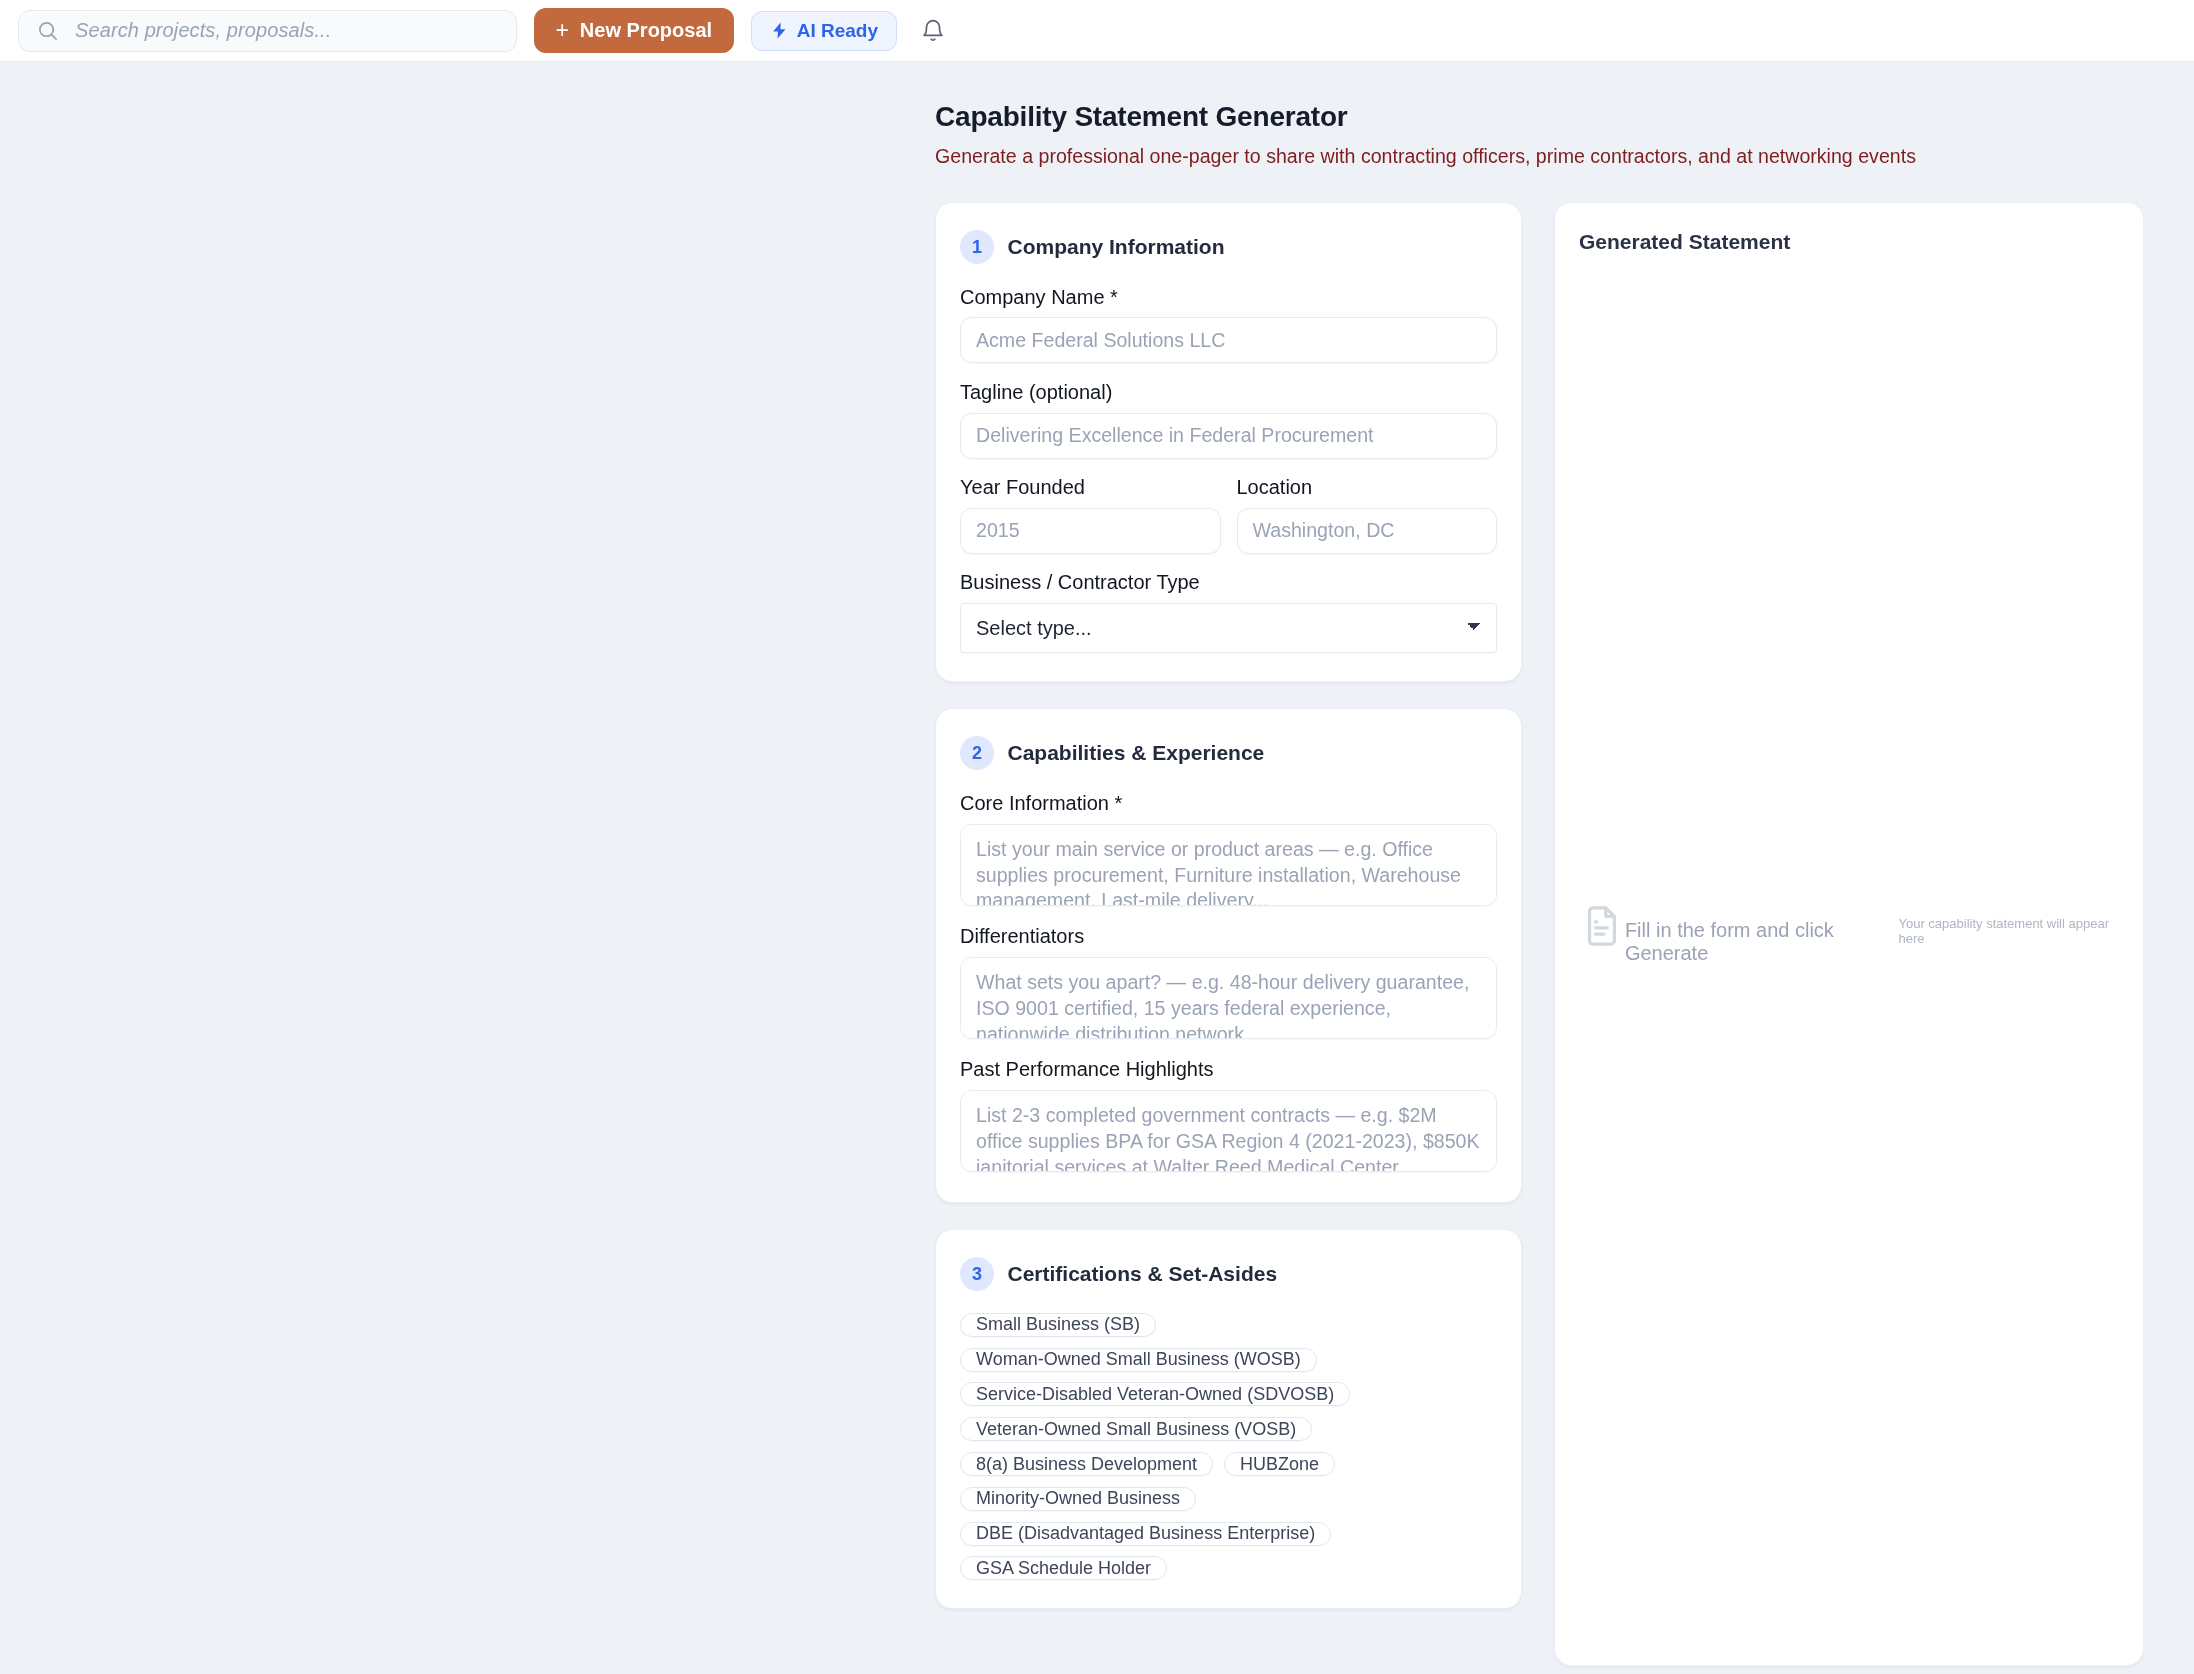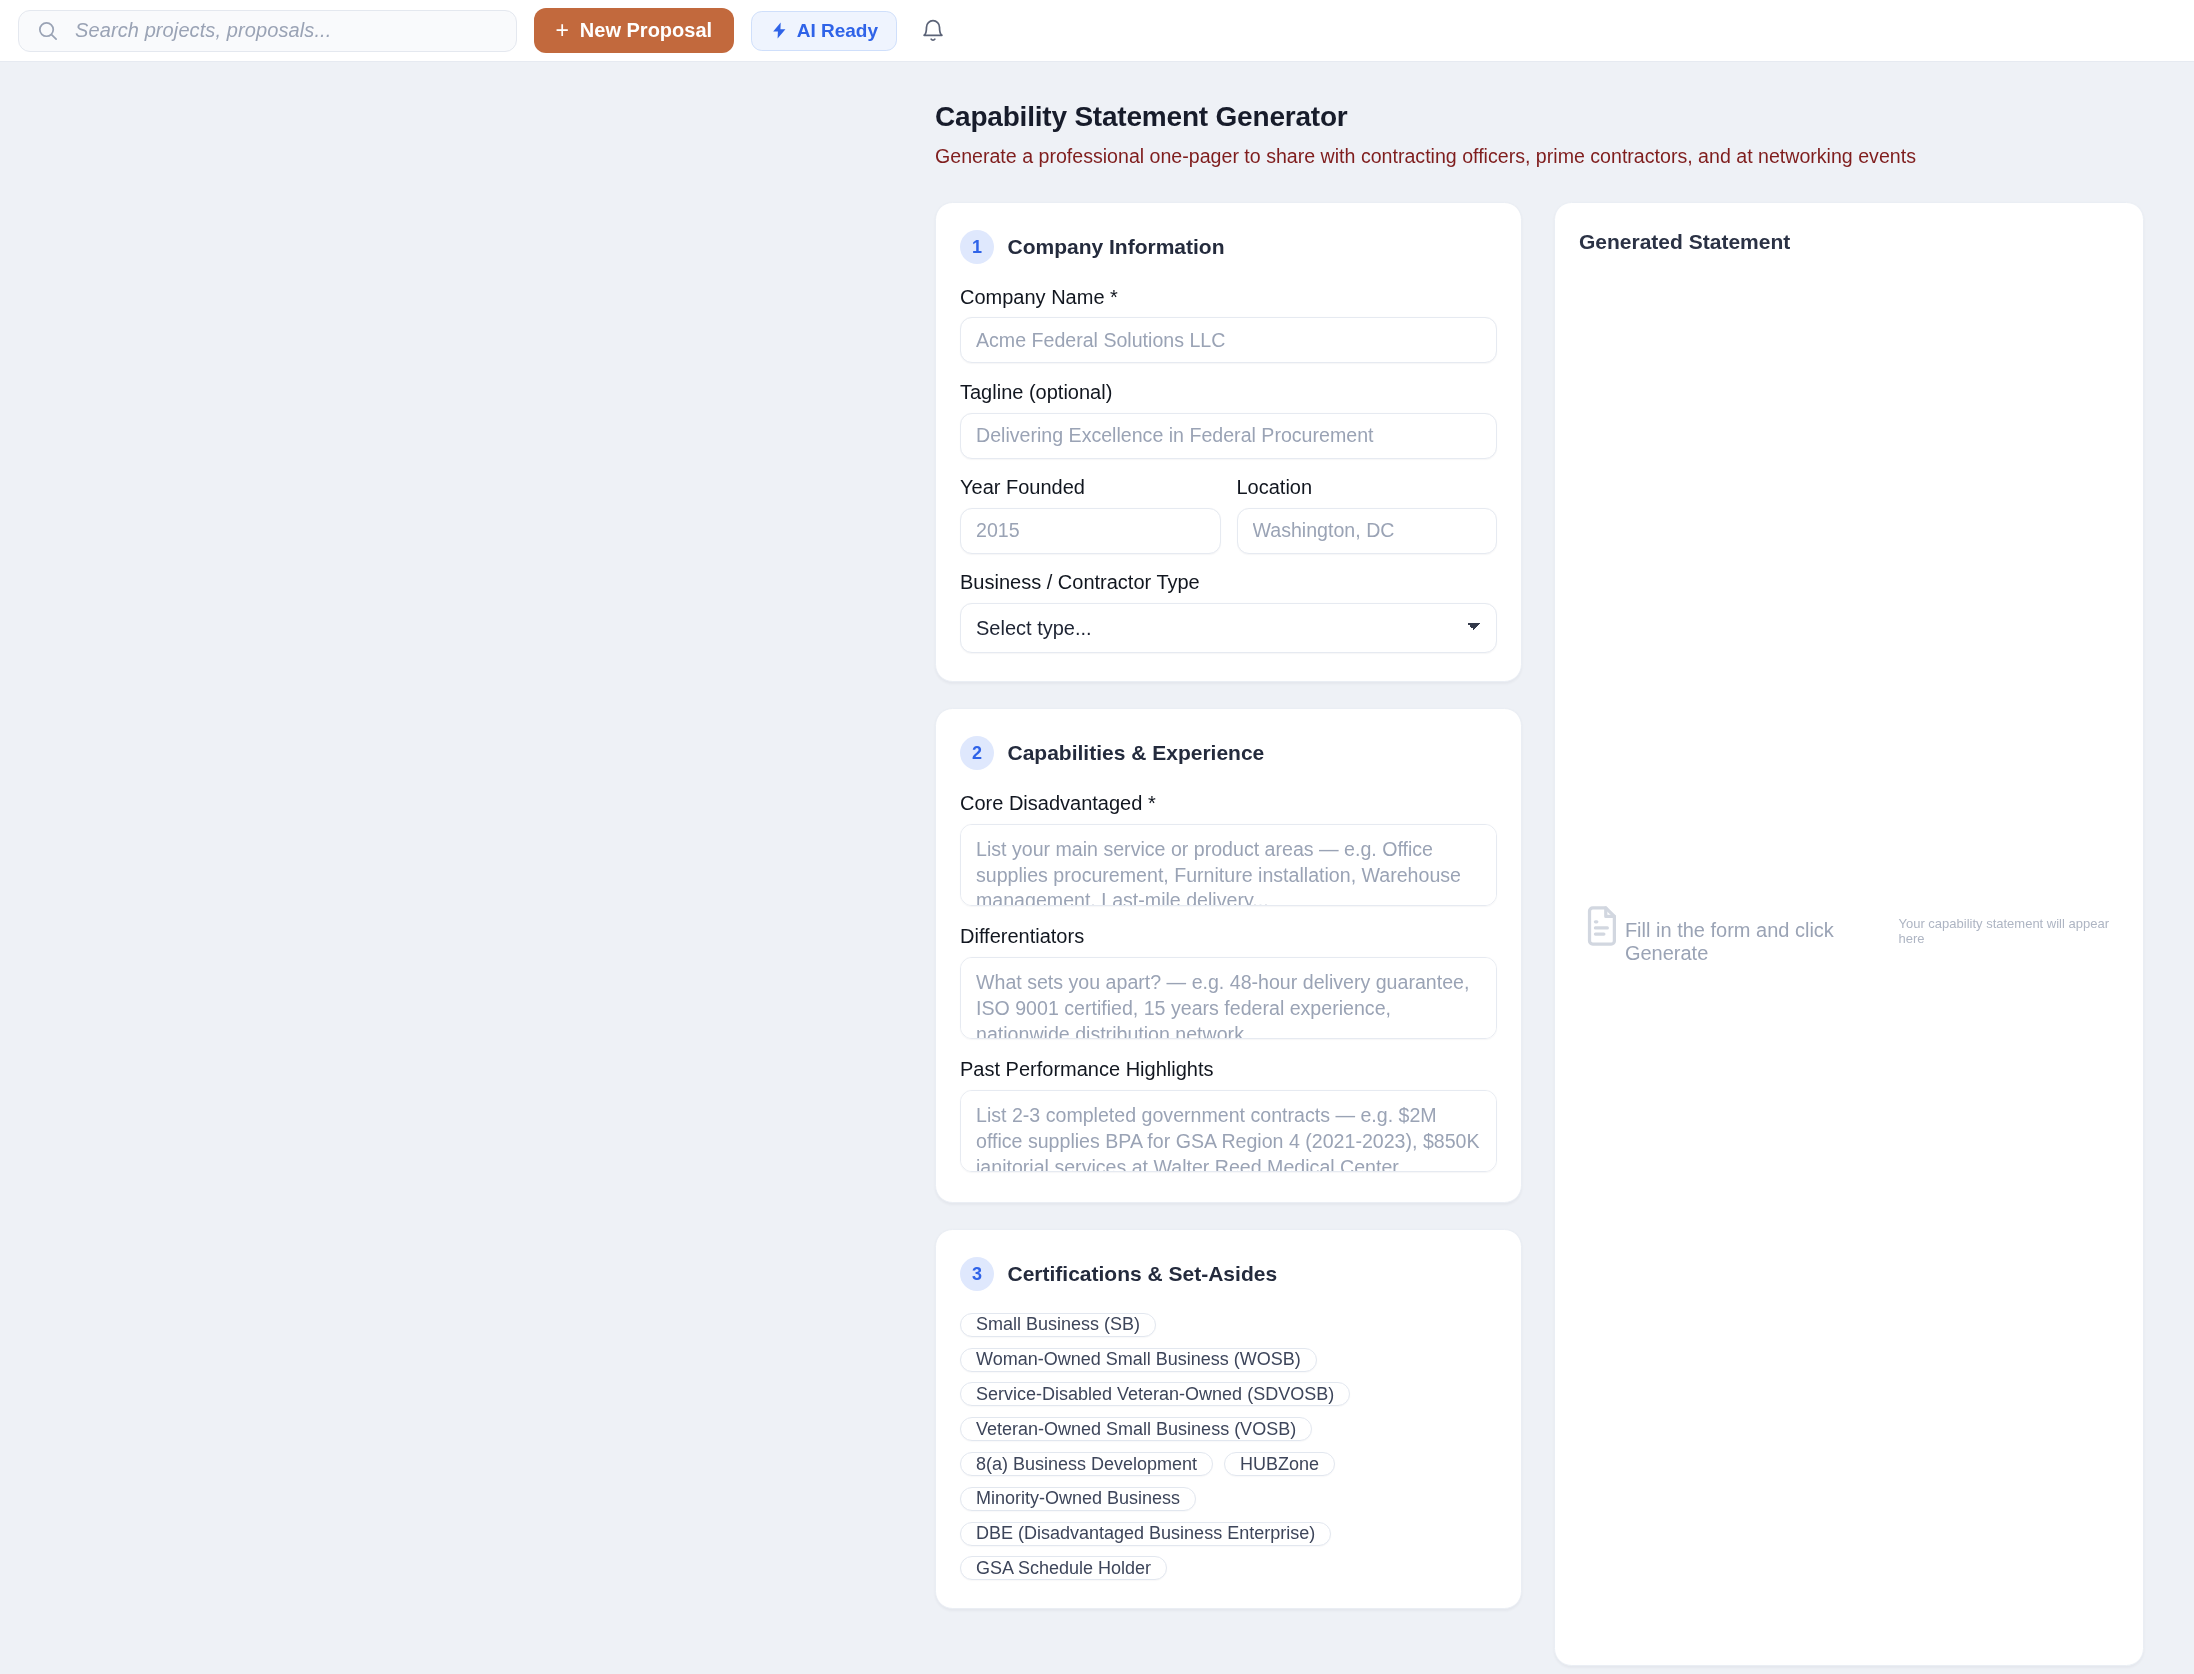--- a/index.html
+++ b/index.html
@@ -180,21 +180,21 @@
   .text-input::placeholder { color: #9aa3b5; }
 
   .row-2 { display: flex; gap: 16px; }
   .row-2 > .field { flex: 1 1 0; margin-bottom: 17.5px; }
 
   .select-input {
     width: 100%;
     height: 50px;
     background: #ffffff;
     border: 1.3px solid #e6eaf1;
-    border-radius: 12px;
+    border-radius: 4px;
     box-shadow: 0 0.7px 1.3px rgba(23,32,57,0.04);
     font-size: 20px;
     font-family: "Liberation Sans", sans-serif;
     color: #1e2433;
     padding: 0 15px;
     outline: none;
     appearance: none;
     -webkit-appearance: none;
     background-image:
       linear-gradient(45deg, transparent 50%, #33394a 50%),
@@ -367,21 +367,21 @@
           </div>
         </div>
 
         <div class="card">
           <div class="card-header">
             <span class="step-badge">2</span>
             <span class="card-title">Capabilities &amp; Experience</span>
           </div>
 
           <div class="field">
-            <label class="field-label">Core Disadvantaged *</label>
+            <label class="field-label">Core Information *</label>
             <textarea class="textarea-input" placeholder="List your main service or product areas — e.g. Office supplies procurement, Furniture installation, Warehouse management, Last-mile delivery..." style=""></textarea>
           </div>
 
           <div class="field">
             <label class="field-label">Differentiators</label>
             <textarea class="textarea-input" placeholder="What sets you apart? — e.g. 48-hour delivery guarantee, ISO 9001 certified, 15 years federal experience, nationwide distribution network..." style=""></textarea>
           </div>
 
           <div class="field">
             <label class="field-label">Past Performance Highlights</label>

